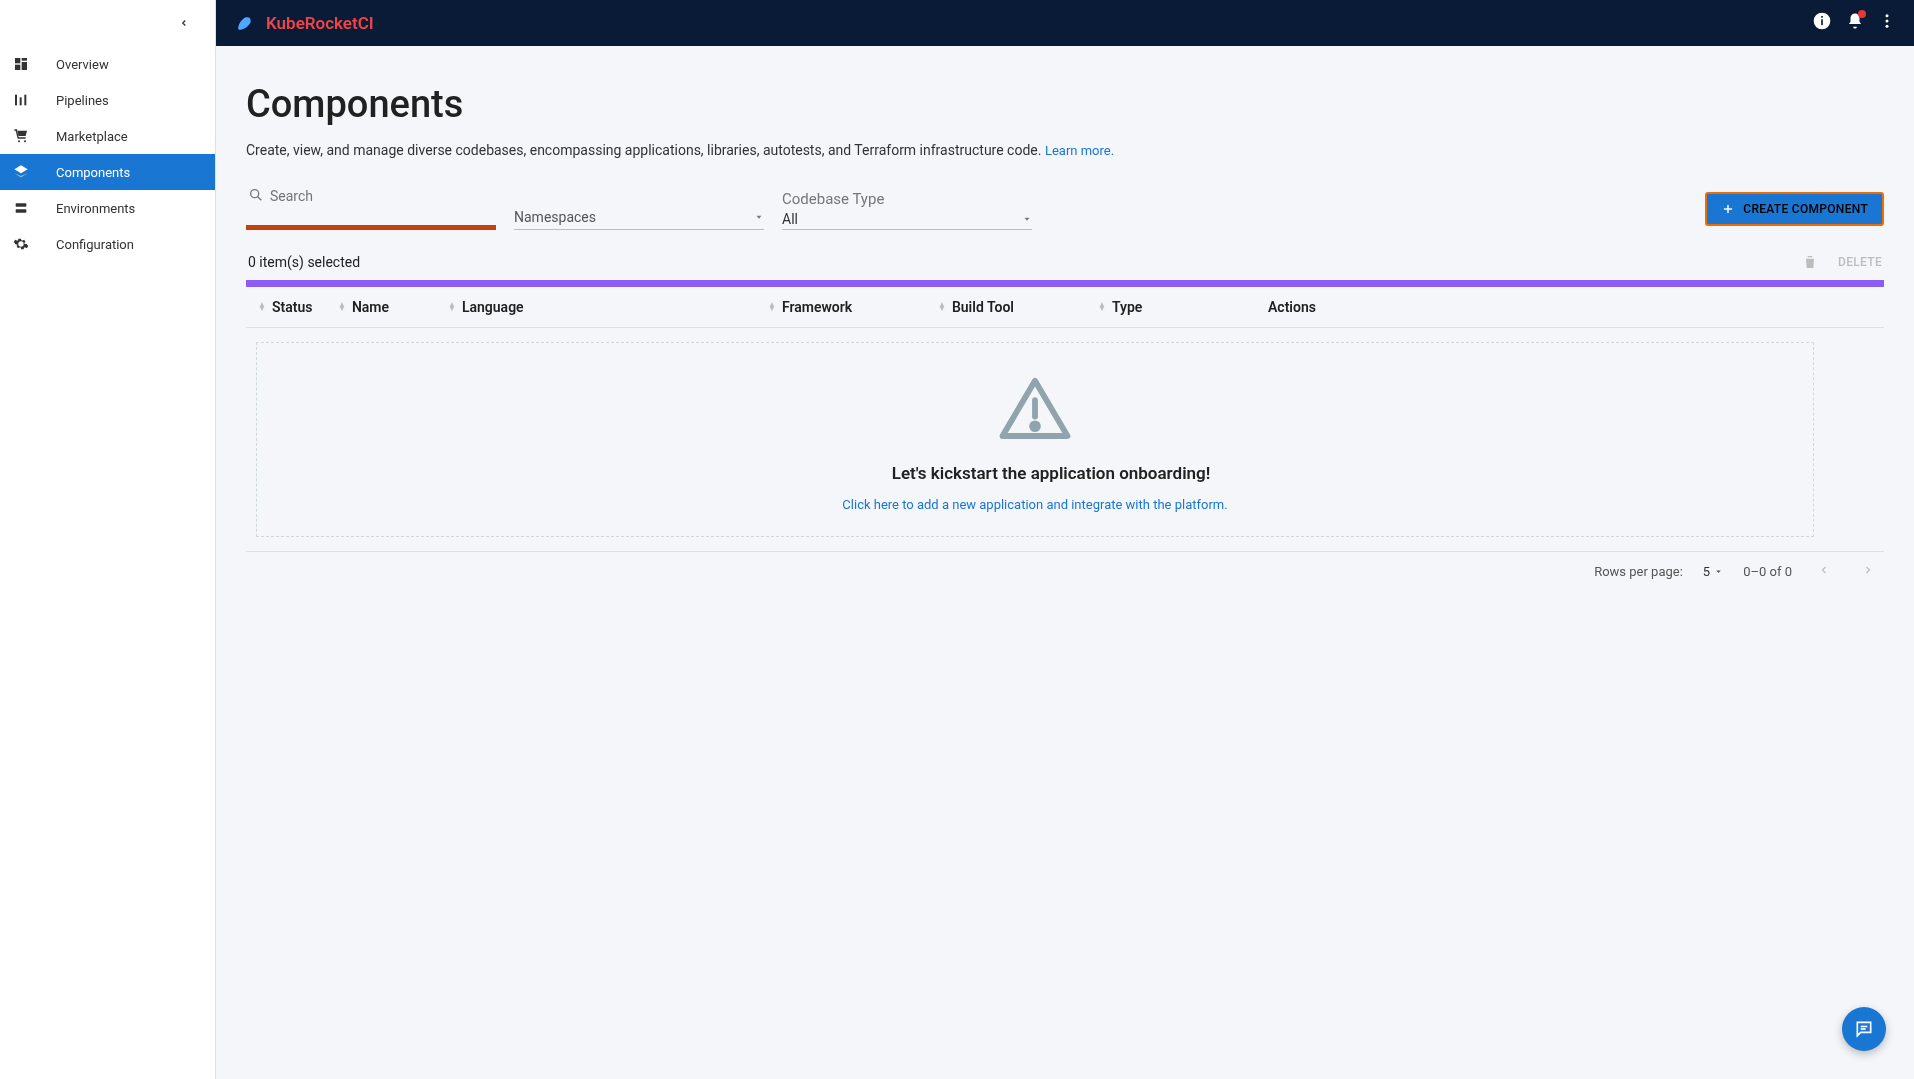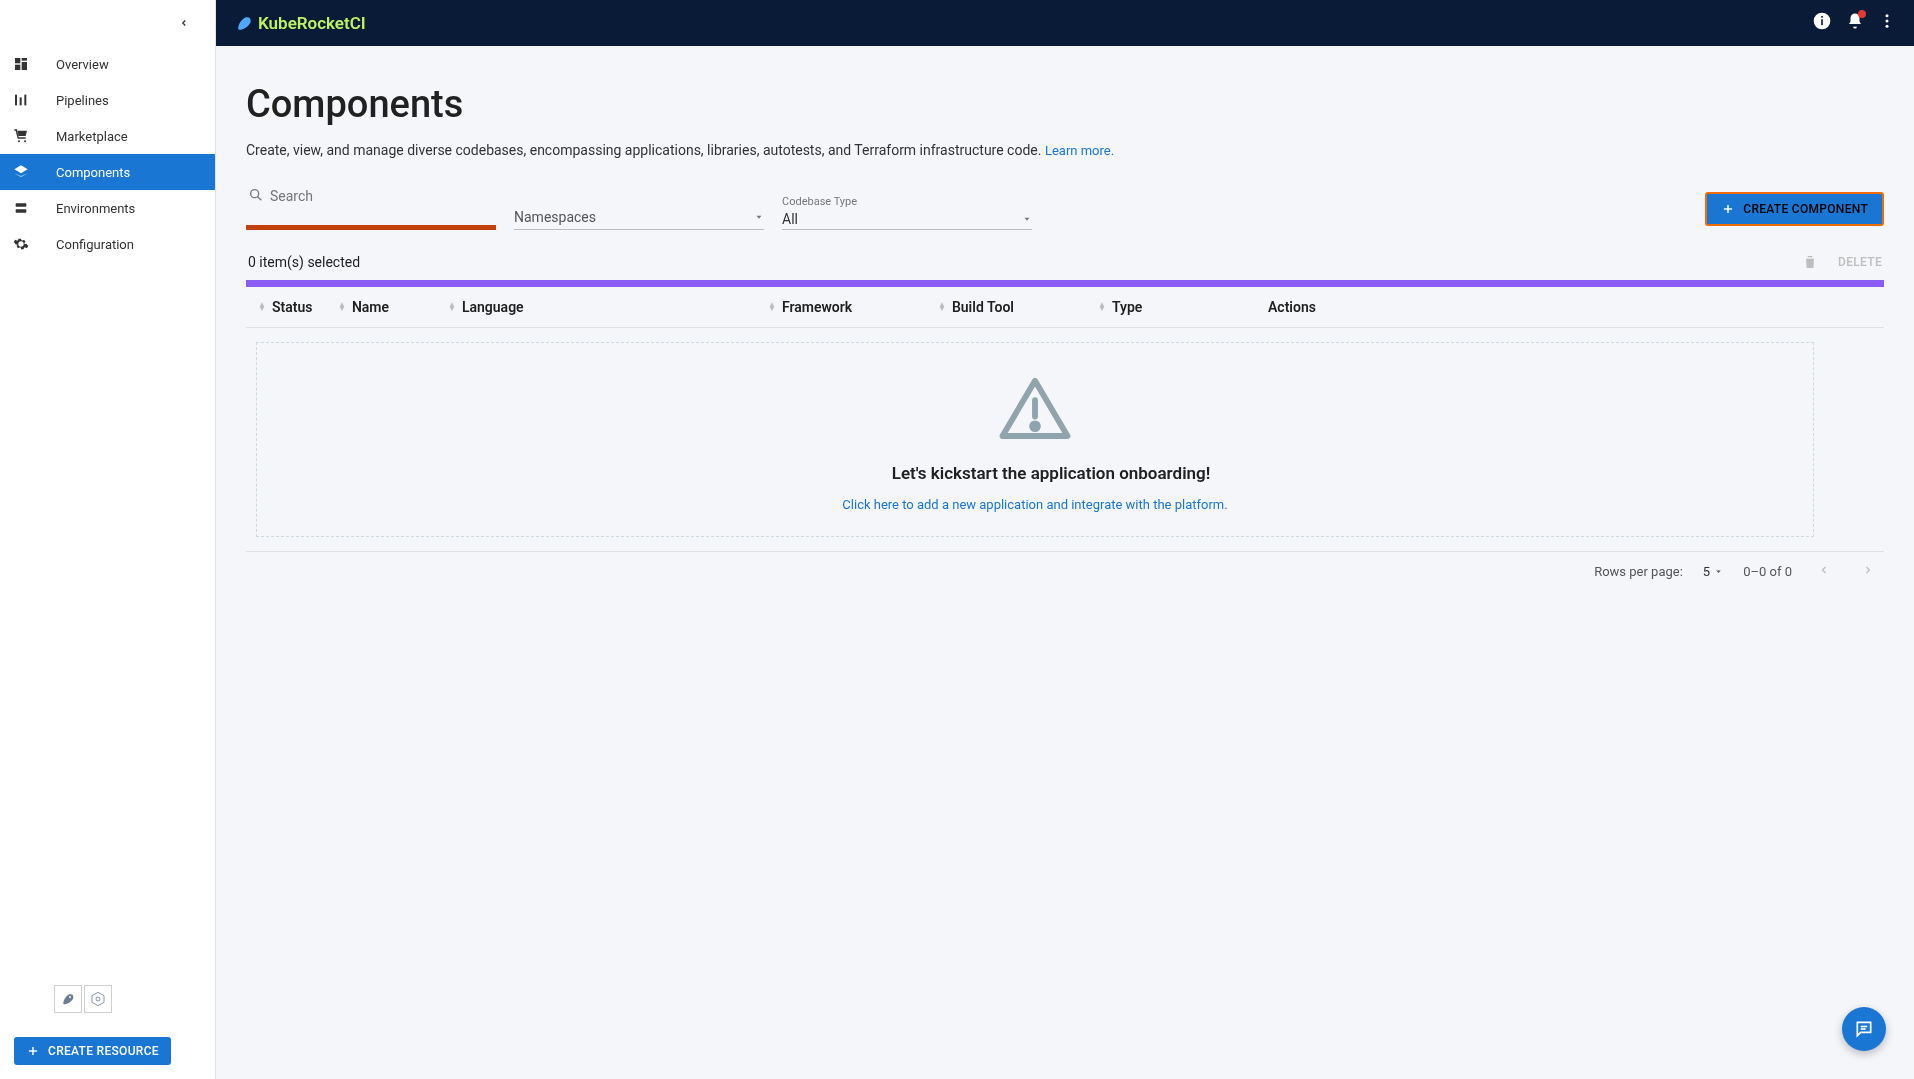--- a/index.html
+++ b/index.html
@@ -16,40 +16,40 @@
 .nav-item.active { background: #1976d2; color: #fff; }
 .nav-item .icon { width: 18px; display: flex; justify-content: center; }
 .sidebar-footer { padding: 14px; }
 .icon-row { display: flex; gap: 2px; margin-left: 40px; margin-bottom: 24px; }
 .icon-row .sq { width: 28px; height: 28px; border: 1px solid #d0d0d0; display: flex; align-items: center; justify-content: center; }
 .create-resource { background: #1976d2; color: #fff; border: none; padding: 7px 12px; font-size: 12px; font-weight: 500; letter-spacing: .3px; border-radius: 3px; display: flex; align-items: center; gap: 8px; cursor: pointer; }
 
 
 .main { flex: 1; display: flex; flex-direction: column; }
 .topbar { height: 46px; background: #0a1b38; display: flex; align-items: center; padding: 0 18px; }
-.brand { display: flex; align-items: center; gap: 4px; color: #bef264; font-size: 17px; font-weight: 600; }
+.brand { display: flex; align-items: center; gap: 12px; color: #ef4444; font-size: 17px; font-weight: 600; }
 .topbar-spacer { flex: 1; }
 .topbar-icons { display: flex; align-items: center; gap: 14px; color: #fff; }
 .topbar-icons .ic { position: relative; cursor: pointer; }
 .badge-dot { position: absolute; top: -2px; right: -2px; width: 8px; height: 8px; background: #e53935; border-radius: 50%; }
 
 
 .page { flex: 1; padding: 36px 30px 0 30px; overflow: auto; }
 .page-title { font-size: 38px; font-weight: 500; margin-bottom: 16px; }
 .page-desc { font-size: 14px; color: #333; margin-bottom: 24px; }
 .page-desc a { color: #1976d2; text-decoration: none; font-size: 13px; }
 
 
 .filter-row { display: flex; align-items: flex-end; gap: 18px; margin-bottom: 14px; }
 .search-wrap { position: relative; width: 250px; border-bottom: 5px solid #c2410c; padding: 4px 0 20px 24px; }
 .search-wrap svg { position: absolute; left: 2px; top: 5px; }
 .search-wrap input { border: none; outline: none; font-size: 14px; width: 100%; background: transparent; }
 .select-wrap { width: 250px; border-bottom: 1px solid #bdbdbd; padding: 4px 0; display: flex; justify-content: space-between; align-items: center; font-size: 14px; color: #555; }
 .select-field { display: flex; flex-direction: column; }
-.select-label { font-size: 11px; color: #777; margin-bottom: 1px; }
+.select-label { font-size: 15px; color: #777; margin-bottom: 1px; }
 .select-value-row { width: 250px; border-bottom: 1px solid #bdbdbd; display: flex; justify-content: space-between; align-items: center; padding: 2px 0; font-size: 14px; color: #333; }
 .filler { flex: 1; }
 .create-comp { background: #1976d2; color: #000000; border: 2px solid #ef6c00; border-radius: 3px; padding: 8px 14px; font-size: 12px; font-weight: 500; letter-spacing: .3px; display: flex; align-items: center; gap: 8px; cursor: pointer; margin-bottom: 4px; }
 
 
 .sel-bar { display: flex; justify-content: space-between; align-items: center; padding: 10px 2px; border-bottom: 7px solid #8b5cf6; font-size: 14px; }
 .delete-btn { display: flex; align-items: center; gap: 20px; color: #bdbdbd; font-size: 12px; font-weight: 500; letter-spacing: .3px; cursor: pointer; }
 
 
 .thead { display: flex; align-items: center; padding: 12px 4px; border-bottom: 1px solid #e0e0e0; font-size: 14px; font-weight: 600; }
@@ -141,43 +141,20 @@
       </div>
       <div class="nav-item">
         <span class="icon">
           <svg width="16" height="16" viewBox="0 0 24 24" fill="#333">
               <path d="M12 8a4 4 0 100 8 4 4 0 000-8zm9 4a7 7 0 01-.1 1.2l2 1.6-2 3.4-2.4-1a7 7 0 01-2 .1l-.4 2.5h-4l-.4-2.5a7 7 0 01-2-.1l-2.4 1-2-3.4 2-1.6A7 7 0 013 12a7 7 0 01.1-1.2l-2-1.6 2-3.4 2.4 1a7 7 0 012-.1L8 4h4l.4 2.5a7 7 0 012 .1l2.4-1 2 3.4-2 1.6c.1.4.2.8.2 1.2z"></path>
             </svg>
         </span>
         <span>Configuration</span>
       </div>
     </nav>
-    <div class="sidebar-footer">
-      <div class="icon-row">
-        <div class="sq">
-          <svg width="16" height="16" viewBox="0 0 24 24" fill="#6b7c93">
-              <path d="M5 19c0-4 2-10 9-14 0 0 4 0 5 1s1 5 1 5c-4 7-10 9-14 9z"></path>
-              <circle cx="15" cy="9" r="1.5" fill="#fff"></circle>
-            </svg>
-        </div>
-        <div class="sq">
-          <svg width="16" height="16" viewBox="0 0 24 24" fill="none" stroke="#6b7c93" stroke-width="1.2">
-              <polygon points="12 2 21 7 21 17 12 22 3 17 3 7 12 2"></polygon>
-              <circle cx="12" cy="12" r="3"></circle>
-            </svg>
-        </div>
-      </div>
-      <button class="create-resource">
-        <svg width="14" height="14" viewBox="0 0 24 24" fill="none" stroke="#fff" stroke-width="2.5">
-            <line x1="12" y1="5" x2="12" y2="19"></line>
-            <line x1="5" y1="12" x2="19" y2="12"></line>
-          </svg>
-        <span>CREATE RESOURCE</span>
-      </button>
-    </div>
   </aside>
 
   <div class="main">
 
     <header class="topbar">
       <div class="brand">
         <svg width="20" height="20" viewBox="0 0 24 24" fill="#4fa8ff">
             <path d="M5 19c0-4 2-10 9-14 0 0 4 0 5 1s1 5 1 5c-4 7-10 9-14 9z"></path>
           </svg>
         <span>KubeRocketCI</span>

